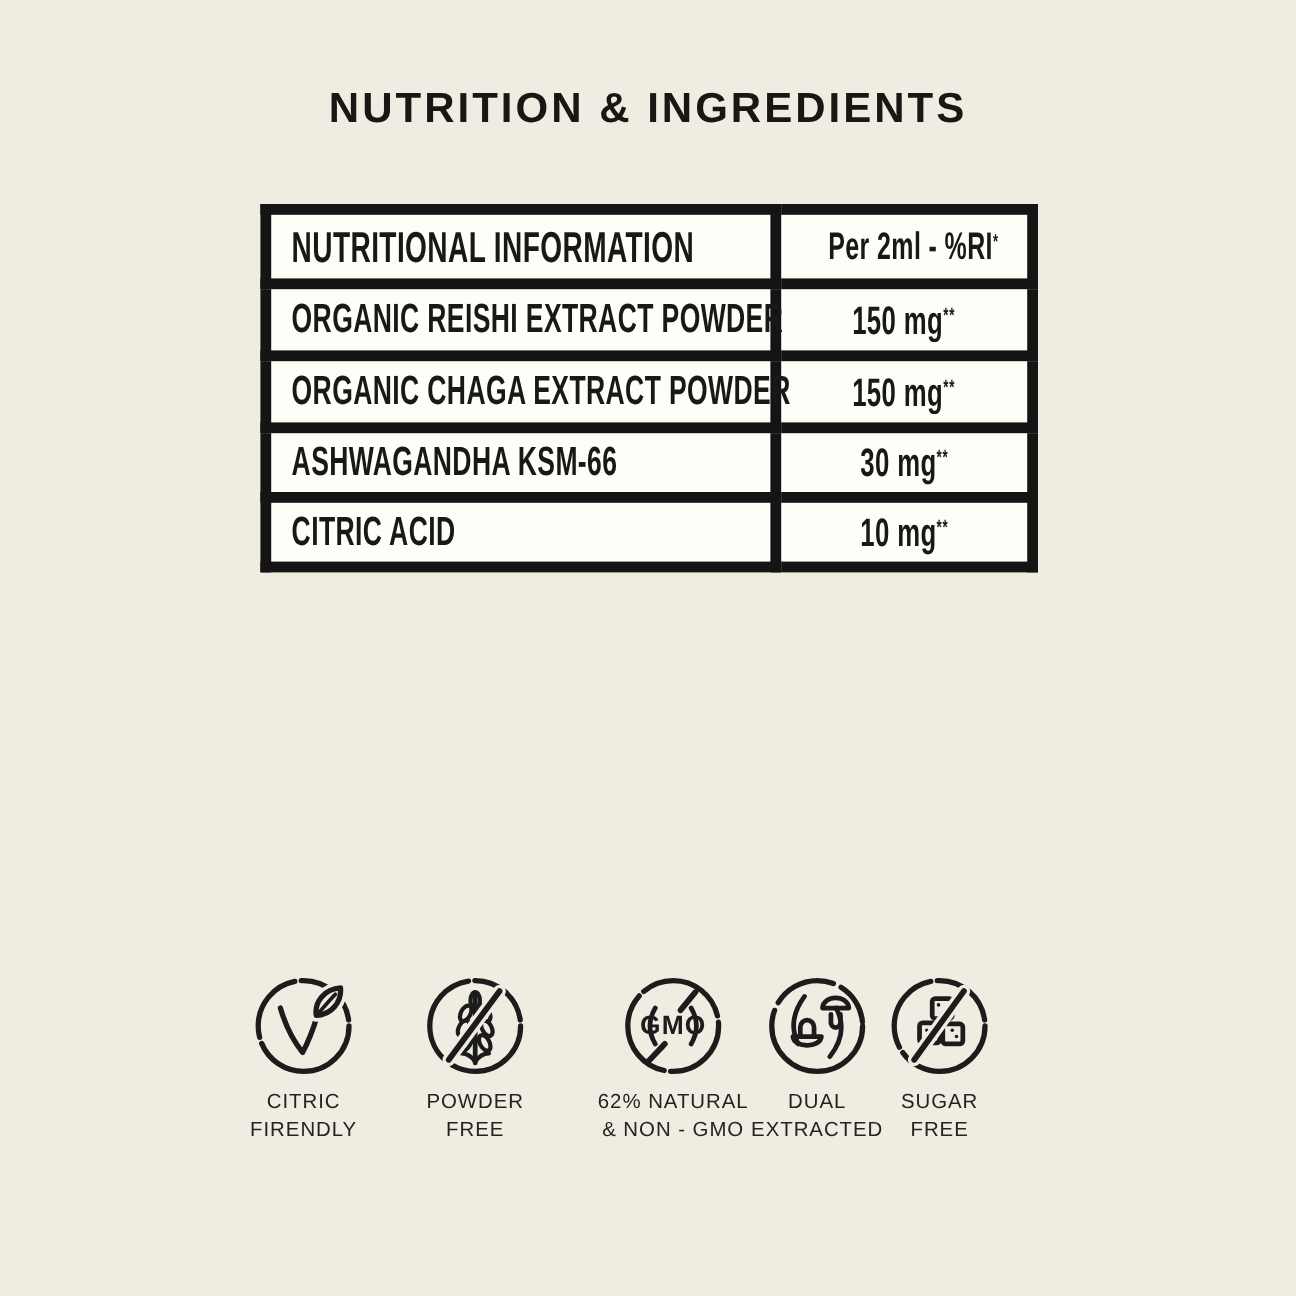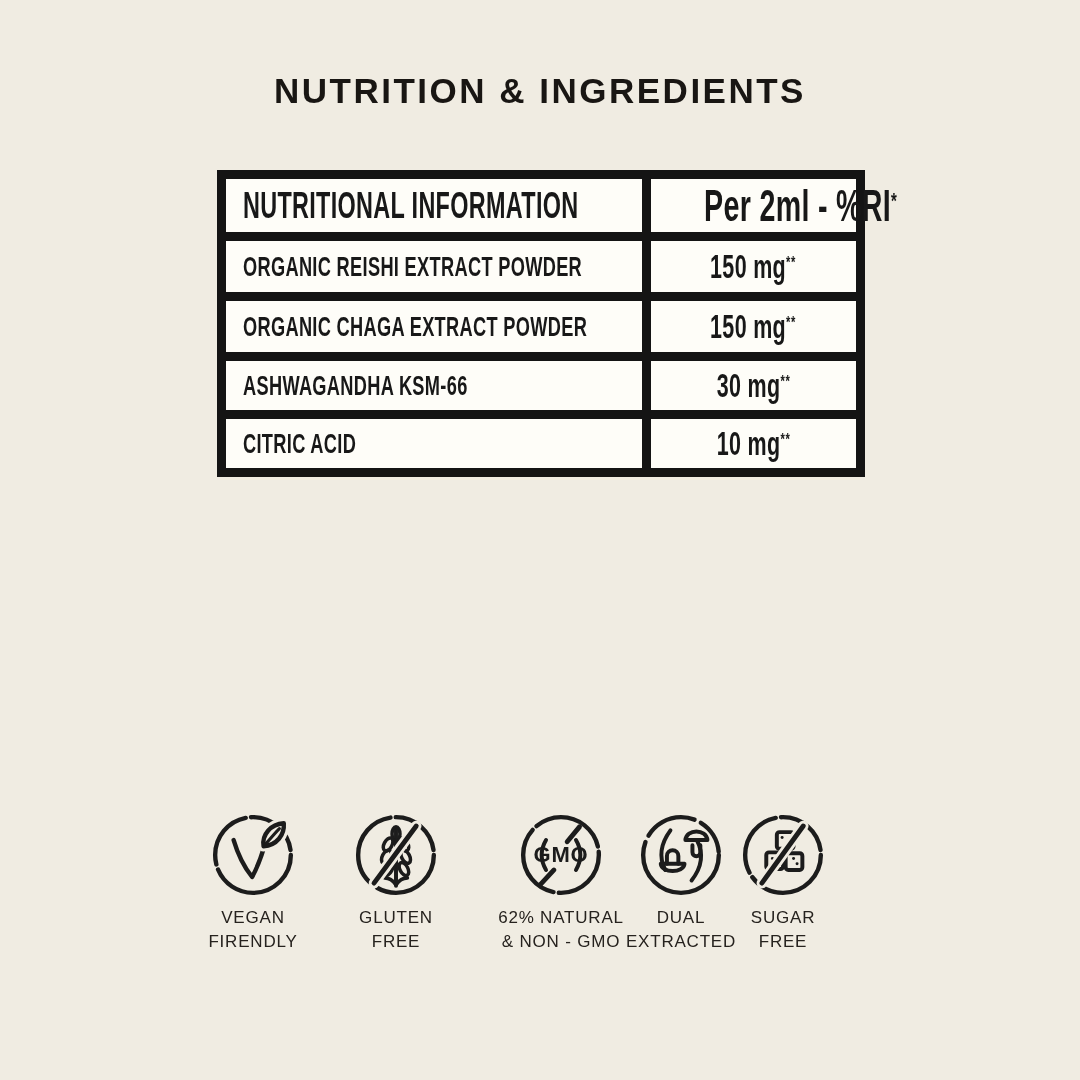--- a/index.html
+++ b/index.html
@@ -17,24 +17,24 @@
   table.nutri{
     position:absolute;left:217px;top:170px;width:648px;
     border-collapse:collapse;background:#fefdf8;
     table-layout:fixed;
   }
   table.nutri td{
     border:9px solid #141414;vertical-align:middle;
     background:#fefdf8;
   }
   col.c1{width:66.5%;} col.c2{width:33.5%;}
-  .name-cell{padding-left:17px;font-weight:bold;font-size:28px;color:#181818;}
+  .name-cell{padding-left:17px;font-weight:bold;font-size:34px;color:#181818;}
   .header-row .name-cell{font-size:36px;}
   .value-cell{text-align:center;font-weight:bold;font-size:33px;color:#181818;}
-  .header-row .value-cell{font-size:44px;text-align:center;}
+  .header-row .value-cell{font-size:32px;text-align:center;}
   .cond{
     display:inline-block;transform:scaleX(0.65);transform-origin:left center;
     white-space:nowrap;letter-spacing:0.5px;
   }
   .cond-c{transform-origin:center center;}
   .block{display:block;line-height:44px;}
   .sup{font-size:0.52em;position:relative;top:-0.55em;letter-spacing:1px;}
   tr.h-row{height:62px;}
   tr.r-std{height:60px;}
   tr.r-mid{height:58px;}
@@ -107,42 +107,42 @@
 
 <div class="badge" id="b1">
   <svg width="88" height="88" viewBox="0 0 100 100" fill="none" stroke="#1c1c1c" stroke-width="5" stroke-linecap="round" stroke-linejoin="round">
     <circle cx="50" cy="50" r="43" stroke-dasharray="118 6 70 6 64 6"></circle>
     <path d="M28 33 C33 50 41 65 49 75 C55 64 60 50 63 40"></path>
     <path d="M62 40 C60 27 70 15 85 14 C86 27 77 39 62 40 Z" stroke="#f0ece2" stroke-width="12"></path>
     <path d="M62 40 C60 27 70 15 85 14 C86 27 77 39 62 40 Z"></path>
     <path d="M64 38 C70 31 75 25 80 20" stroke-width="3.5"></path>
   </svg>
   <div class="badge-label">
-    <div>VEGAN</div>
+    <div>CITRIC</div>
     <div>FIRENDLY</div>
   </div>
 </div>
 
 <div class="badge" id="b2">
   <svg width="88" height="88" viewBox="0 0 100 100" fill="none" stroke="#1c1c1c" stroke-width="5" stroke-linecap="round" stroke-linejoin="round">
     <circle cx="50" cy="50" r="43" stroke-dasharray="90 6 100 6 62 6"></circle>
     <path d="M50 19 V85" stroke-width="4.5"></path>
     <path d="M50 84 C46 78 42 76 37 76 M50 84 C54 78 58 76 63 76" stroke-width="4"></path>
     <ellipse cx="50" cy="26" rx="4.5" ry="8" stroke-width="4"></ellipse>
     <ellipse cx="41" cy="38" rx="4.5" ry="8" stroke-width="4" transform="rotate(28 41 38)"></ellipse>
     <ellipse cx="39" cy="52" rx="4.5" ry="8" stroke-width="4" transform="rotate(28 39 52)"></ellipse>
     <ellipse cx="41" cy="66" rx="4.5" ry="8" stroke-width="4" transform="rotate(28 41 66)"></ellipse>
     <ellipse cx="59" cy="38" rx="4.5" ry="8" stroke-width="4" transform="rotate(-28 59 38)"></ellipse>
     <ellipse cx="61" cy="52" rx="4.5" ry="8" stroke-width="4" transform="rotate(-28 61 52)"></ellipse>
     <ellipse cx="59" cy="66" rx="4.5" ry="8" stroke-width="4" transform="rotate(-28 59 66)"></ellipse>
     <path d="M73 17 L25 82" stroke="#f0ece2" stroke-width="12"></path>
     <path d="M73 17 L25 82" stroke-width="5.5"></path>
   </svg>
   <div class="badge-label">
-    <div>GLUTEN</div>
+    <div>POWDER</div>
     <div>FREE</div>
   </div>
 </div>
 
 <div class="badge" id="b3">
   <svg width="88" height="88" viewBox="0 0 100 100" fill="none" stroke="#1c1c1c" stroke-width="5" stroke-linecap="round" stroke-linejoin="round">
     <circle cx="50" cy="50" r="43" stroke-dasharray="70 6 90 6 88 6"></circle>
     <path d="M33 33 Q23 50 33 67" stroke-width="4.5"></path>
     <path d="M67 33 Q77 50 67 67" stroke-width="4.5"></path>
     <path d="M71 18 L57 35 M42 67 L27 83" stroke-width="5.5"></path>

